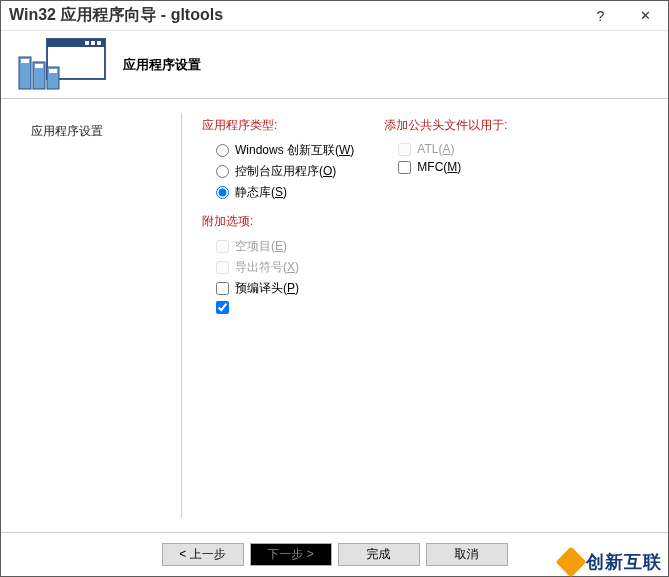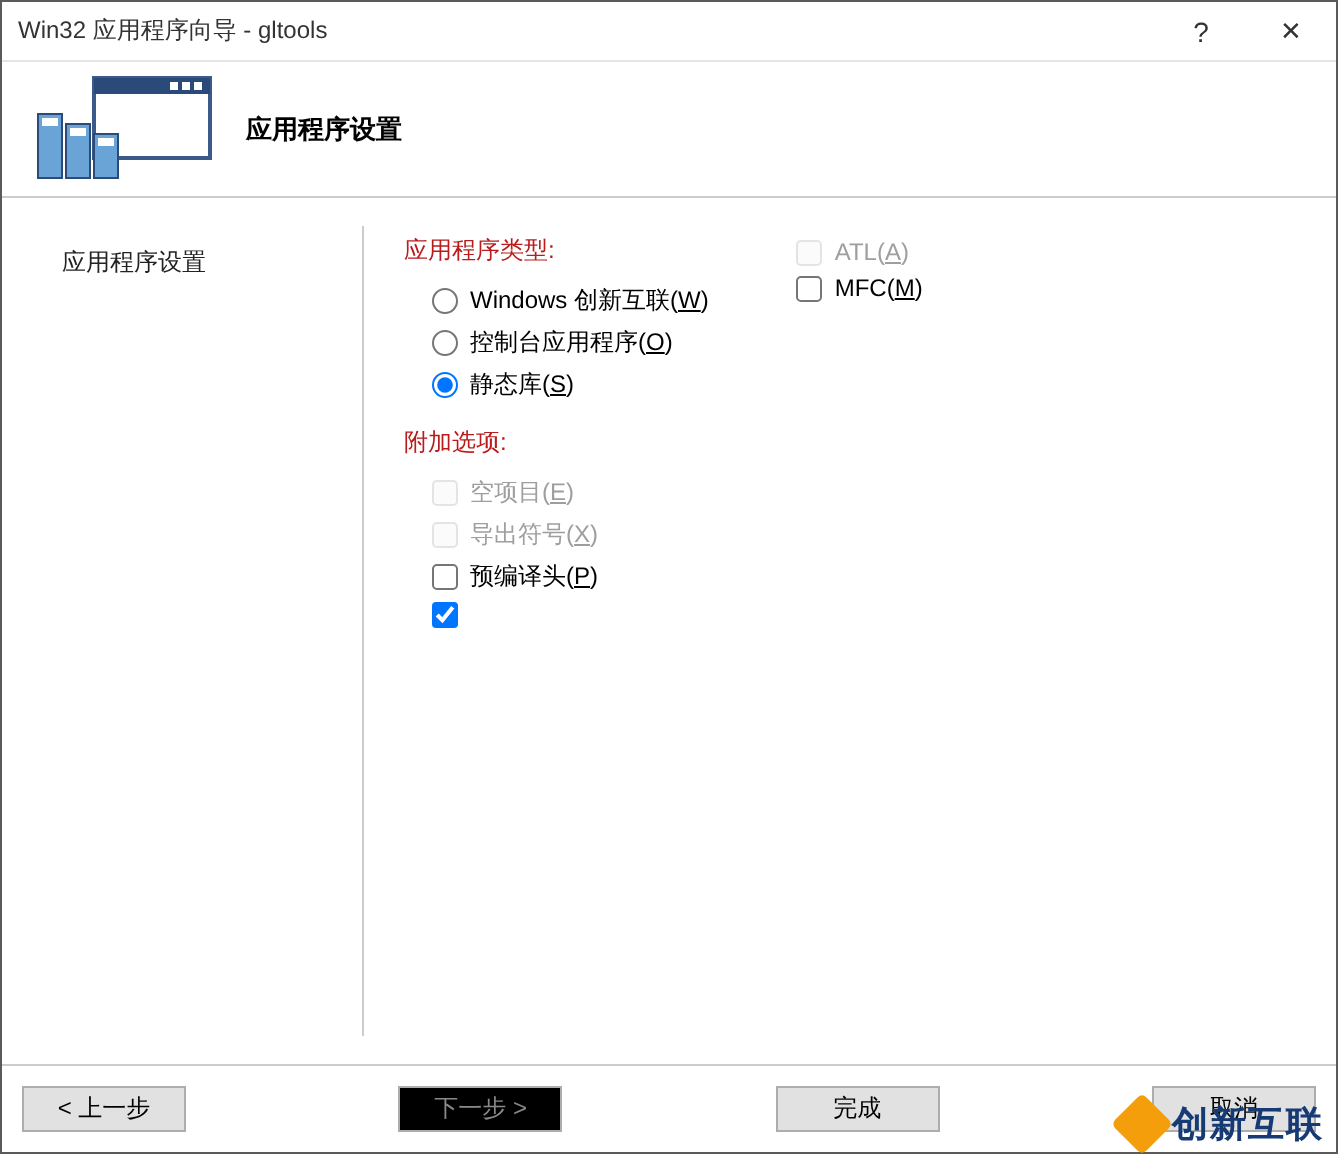--- a/index.html
+++ b/index.html
@@ -18,21 +18,21 @@
   background: #fff;
 }
 .titlebar {
   height: 30px;
   display: flex;
   align-items: center;
   padding: 0 0 0 8px;
   background: #fff;
   border-bottom: 1px solid #e5e5e5;
 }
-.titlebar .title { flex: 1; font-size: 12px; color: #333; }
+.titlebar .title { flex: 1; font-size: 16px; color: #333; font-weight: bold; }
 .titlebar .tbtn {
   width: 45px; height: 29px;
   display: flex; align-items: center; justify-content: center;
   font-size: 14px; color: #333;
   cursor: default;
 }
 .titlebar .tbtn.close { font-size: 13px; }
 .header {
   height: 68px;
   display: flex;
@@ -85,21 +85,21 @@
 }
 .opt-row.disabled { color: #9e9e9e; }
 .opt-row.disabled input { opacity: 0.6; }
 .section-gap { height: 10px; }
 .mnemonic { text-decoration: underline; }
 .footer {
   height: 44px;
   border-top: 1px solid #ccc;
   display: flex;
   align-items: center;
-  justify-content: space-between;
+  justify-content: center;
   gap: 6px;
   padding: 0 10px;
   position: relative;
 }
 .btn {
   min-width: 82px;
   height: 23px;
   border: 1px solid #adadad;
   background: #e1e1e1;
   font-size: 12px;
@@ -197,20 +197,21 @@
         <label class="opt-row">
           <input type="checkbox" style="">
           <span><span>预编译头(</span><span class="mnemonic">P</span><span>)</span></span>
         </label>
         <label class="opt-row">
           <input type="checkbox" checked="" style="">
         </label>
       </div>
 
       <div class="col">
+        <div class="section-label">添加公共头文件以用于:</div>
         <label class="opt-row disabled">
           <input type="checkbox" disabled="" style="">
           <span><span>ATL(</span><span class="mnemonic">A</span><span>)</span></span>
         </label>
         <label class="opt-row">
           <input type="checkbox" style="">
           <span><span>MFC(</span><span class="mnemonic">M</span><span>)</span></span>
         </label>
       </div>
     </div>

